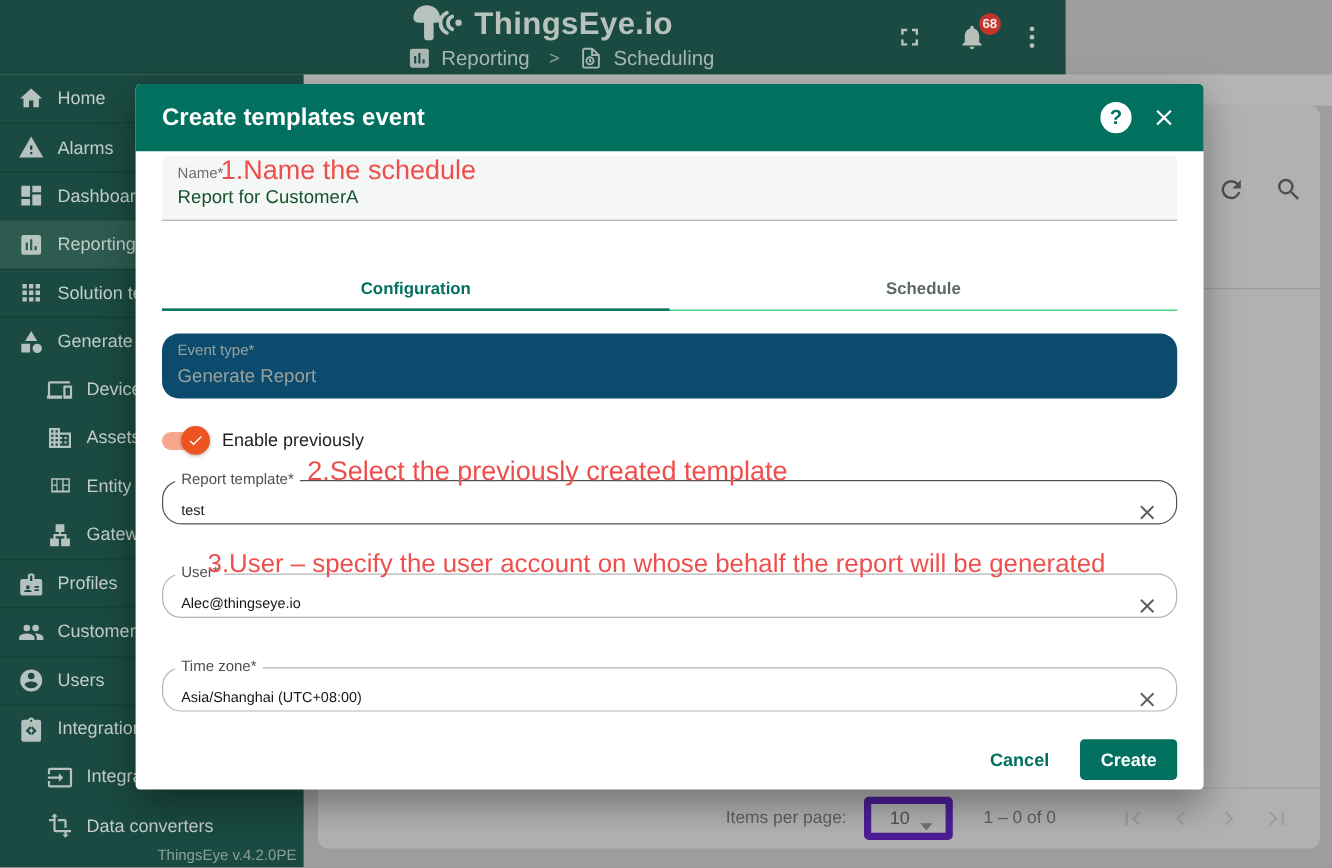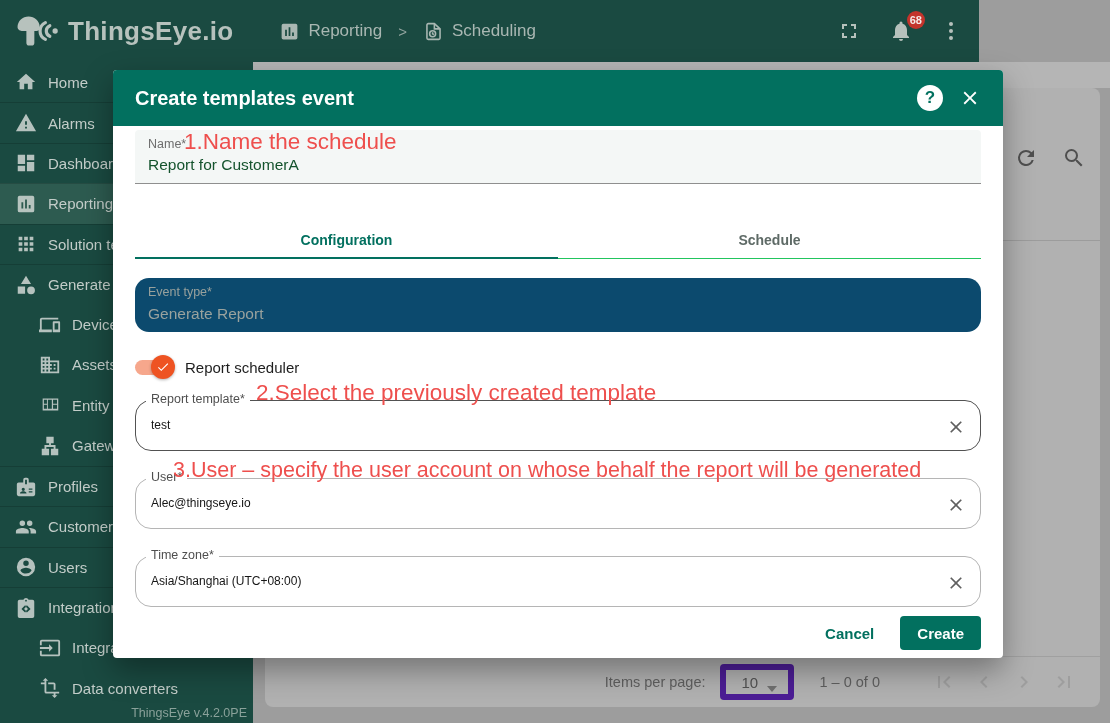--- a/index.html
+++ b/index.html
@@ -1,20 +1,20 @@
 <!DOCTYPE html>
 <html><head>
 <meta charset="utf-8">
 <style>
   * { margin:0; padding:0; box-sizing:border-box; }
   body { font-family:"Liberation Sans", sans-serif; background:#555; }
   .screen { position:relative; width:1110px; height:723px; overflow:hidden; background:#9d9d9d; }
 
   
-  .topbar { position:absolute; left:0; top:0; width:979px; height:62px; background:#1a4a41; z-index:3; display:flex; align-items:center; }
+  .topbar { position:absolute; left:0; top:0; width:888px; height:62px; background:#1a4a41; z-index:3; display:flex; align-items:center;flex-direction:column; }
   .logo { display:flex; align-items:center; margin-left:14px; }
   .logo svg { width:46px; height:38px; }
   .logo-text { color:#b7c2bd; font-size:26px; font-weight:700; margin-left:8px; letter-spacing:.3px; }
   .breadcrumb { display:flex; align-items:center; margin-left:46px; color:#a9b7b2; font-size:17px; font-weight:500; }
   .breadcrumb .bc-item { display:flex; align-items:center; gap:8px; }
   .breadcrumb .bc-sep { margin:0 16px; font-size:15px; color:#93a5a0; }
   .bc-icon svg { width:21px; height:21px; display:block; }
   .topbar-right { position:absolute; right:18px; top:0; height:62px; display:flex; align-items:center; gap:28px; color:#b6c1bc; }
   .tb-icon { position:relative; width:24px; height:24px; cursor:pointer; }
   .tb-icon svg { width:24px; height:24px; display:block; }
@@ -69,21 +69,21 @@
   .tab.active { color:#02705f; }
   .tab.active::after { content:""; position:absolute; left:0; bottom:-1px; width:100%; height:2px; background:#02705f; }
 
   .toggle-row { position:absolute; left:22px; top:284px; height:26px; display:flex; align-items:center; }
   .toggle { position:relative; width:37px; height:18px; margin-right:13px; cursor:pointer; }
   .toggle .track { position:absolute; left:0; top:2px; width:37px; height:15px; border-radius:8px; background:#f6a78c; }
   .toggle .thumb { position:absolute; right:-3px; top:-3px; width:24px; height:24px; border-radius:50%; background:#ee5322; box-shadow:0 1px 3px rgba(0,0,0,.3); display:flex; align-items:center; justify-content:center; }
   .toggle .thumb svg { width:14px; height:14px; color:#fff; }
   .toggle-label { font-size:15px; color:#1e1e1e; }
 
-  .outlined-field { position:absolute; left:22px; width:846px; height:51px; border:1px solid #b5b5b5; border-radius:16px; background:#fff; }
+  .outlined-field { position:absolute; left:22px; width:846px; height:37px; border:1px solid #b5b5b5; border-radius:16px; background:#fff; }
   .outlined-field.focused { border:1.6px solid #525252; }
   .outlined-field .o-label { position:absolute; left:10px; top:-9px; background:#fff; padding:0 5px; font-size:12.5px; color:#4f4f4f; }
   .outlined-field .o-value { position:absolute; left:15px; top:17px; font-size:12px; color:#161616; }
   .clear-x { position:absolute; right:14px; top:16px; width:20px; height:20px; color:#5f5f5f; cursor:pointer; }
   .clear-x svg { width:20px; height:20px; }
 
   .modal-actions { position:absolute; right:22px; top:546px; display:flex; align-items:center; }
   .btn-cancel { color:#02705f; font-size:15px; font-weight:700; margin-right:26px; cursor:pointer; background:none; border:none; font-family:inherit; }
   .btn-create { background:#02705f; color:#fff; font-size:15px; font-weight:700; border:none; border-radius:4px; height:34px; padding:0 17px; cursor:pointer; font-family:inherit; }
 
@@ -355,21 +355,21 @@
 
     <div class="toggle-row">
       <div class="toggle">
         <div class="track"></div>
         <div class="thumb">
           <svg viewBox="0 0 24 24" fill="currentColor">
               <path d="M9 16.2 4.8 12l-1.4 1.4L9 19 21 7l-1.4-1.4z"></path>
             </svg>
         </div>
       </div>
-      <span class="toggle-label">Report scheduler</span>
+      <span class="toggle-label">Enable previously</span>
     </div>
 
     <div class="outlined-field focused" style="top:330px;">
       <span class="o-label">Report template*</span>
       <span class="o-value">test</span>
       <div class="clear-x">
         <svg viewBox="0 0 24 24" fill="currentColor">
             <path d="M19 6.41 17.59 5 12 10.59 6.41 5 5 6.41 10.59 12 5 17.59 6.41 19 12 13.41 17.59 19 19 17.59 13.41 12z"></path>
           </svg>
       </div>

